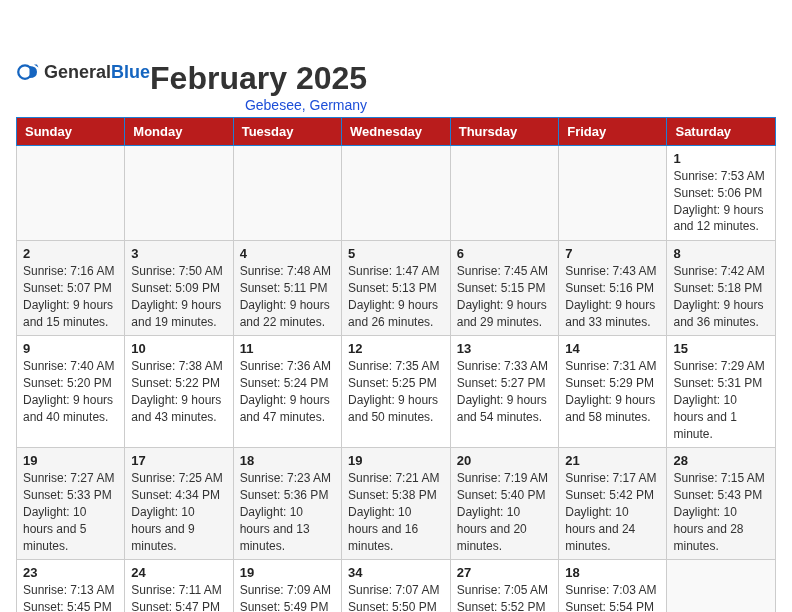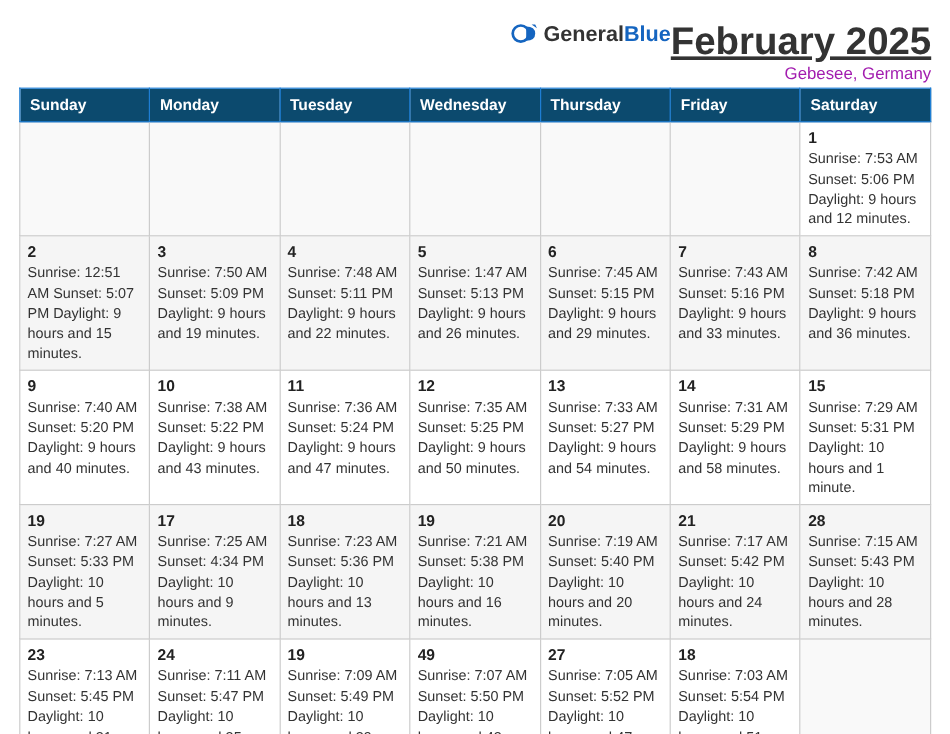--- a/index.html
+++ b/index.html
@@ -5,53 +5,53 @@
     * { box-sizing: border-box; margin: 0; padding: 0; }
     body {
       font-family: Arial, sans-serif;
       background: #fff;
       width: 792px;
       min-height: 612px;
       padding: 16px;
     }
     .header-section {
       display: flex;
-      justify-content: flex-end;
+      justify-content: flex-start;
       align-items: flex-start;
       margin-bottom: 4px;
+      margin-top: 44px;
     }
     .logo {
       display: flex;
       align-items: center;
       gap: 4px;
     }
     .logo-icon {
       width: 24px;
       height: 24px;
     }
     .title-section {
       text-align: right;
     }
     .month-year {
       font-size: 32px;
       font-weight: bold;
       color: #333;
-      text-decoration: underline;
     }
     .location {
       font-size: 14px;
-      color: #a21caf;
+      color: #1d4ed8;
     }
     .calendar {
       width: 100%;
       border-collapse: collapse;
       border: 1px solid #ccc;
     }
     .calendar th {
-      background-color: #0c4a6e;
+      background-color: #b91c1c;
       color: #fff;
       font-size: 13px;
       font-weight: bold;
       padding: 6px 8px;
       text-align: left;
       border: 1px solid #1e7ed4;
     }
     .calendar td {
       width: 109px;
       vertical-align: top;
@@ -123,21 +123,21 @@
         <td>
           <span class="day-number">1</span>
           <div class="day-info">Sunrise: 7:53 AM
 Sunset: 5:06 PM
 Daylight: 9 hours and 12 minutes.</div>
         </td>
       </tr>
       <tr class="row-even">
         <td>
           <span class="day-number">2</span>
-          <div class="day-info">Sunrise: 12:51 AM
+          <div class="day-info">Sunrise: 7:16 AM
 Sunset: 5:07 PM
 Daylight: 9 hours and 15 minutes.</div>
         </td>
         <td>
           <span class="day-number">3</span>
           <div class="day-info">Sunrise: 7:50 AM
 Sunset: 5:09 PM
 Daylight: 9 hours and 19 minutes.</div>
         </td>
         <td>
@@ -272,21 +272,21 @@
 Sunset: 5:47 PM
 Daylight: 10 hours and 35 minutes.</div>
         </td>
         <td>
           <span class="day-number">19</span>
           <div class="day-info">Sunrise: 7:09 AM
 Sunset: 5:49 PM
 Daylight: 10 hours and 39 minutes.</div>
         </td>
         <td>
-          <span class="day-number">49</span>
+          <span class="day-number">34</span>
           <div class="day-info">Sunrise: 7:07 AM
 Sunset: 5:50 PM
 Daylight: 10 hours and 43 minutes.</div>
         </td>
         <td>
           <span class="day-number">27</span>
           <div class="day-info">Sunrise: 7:05 AM
 Sunset: 5:52 PM
 Daylight: 10 hours and 47 minutes.</div>
         </td>

